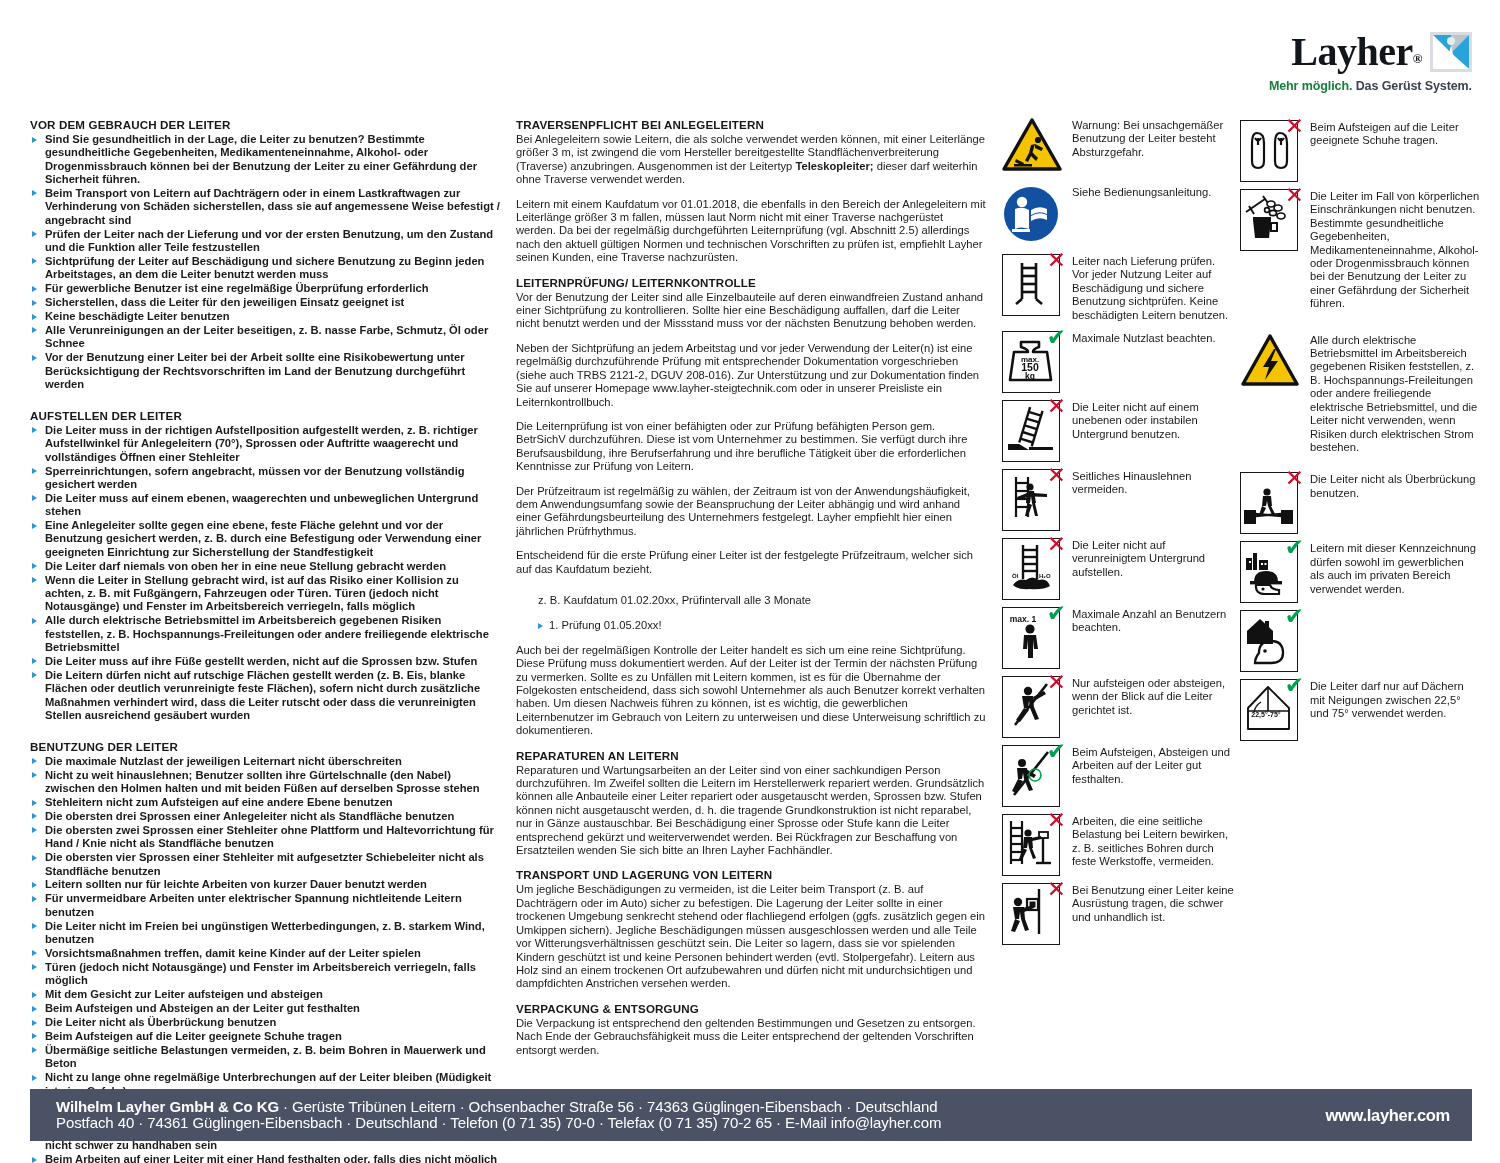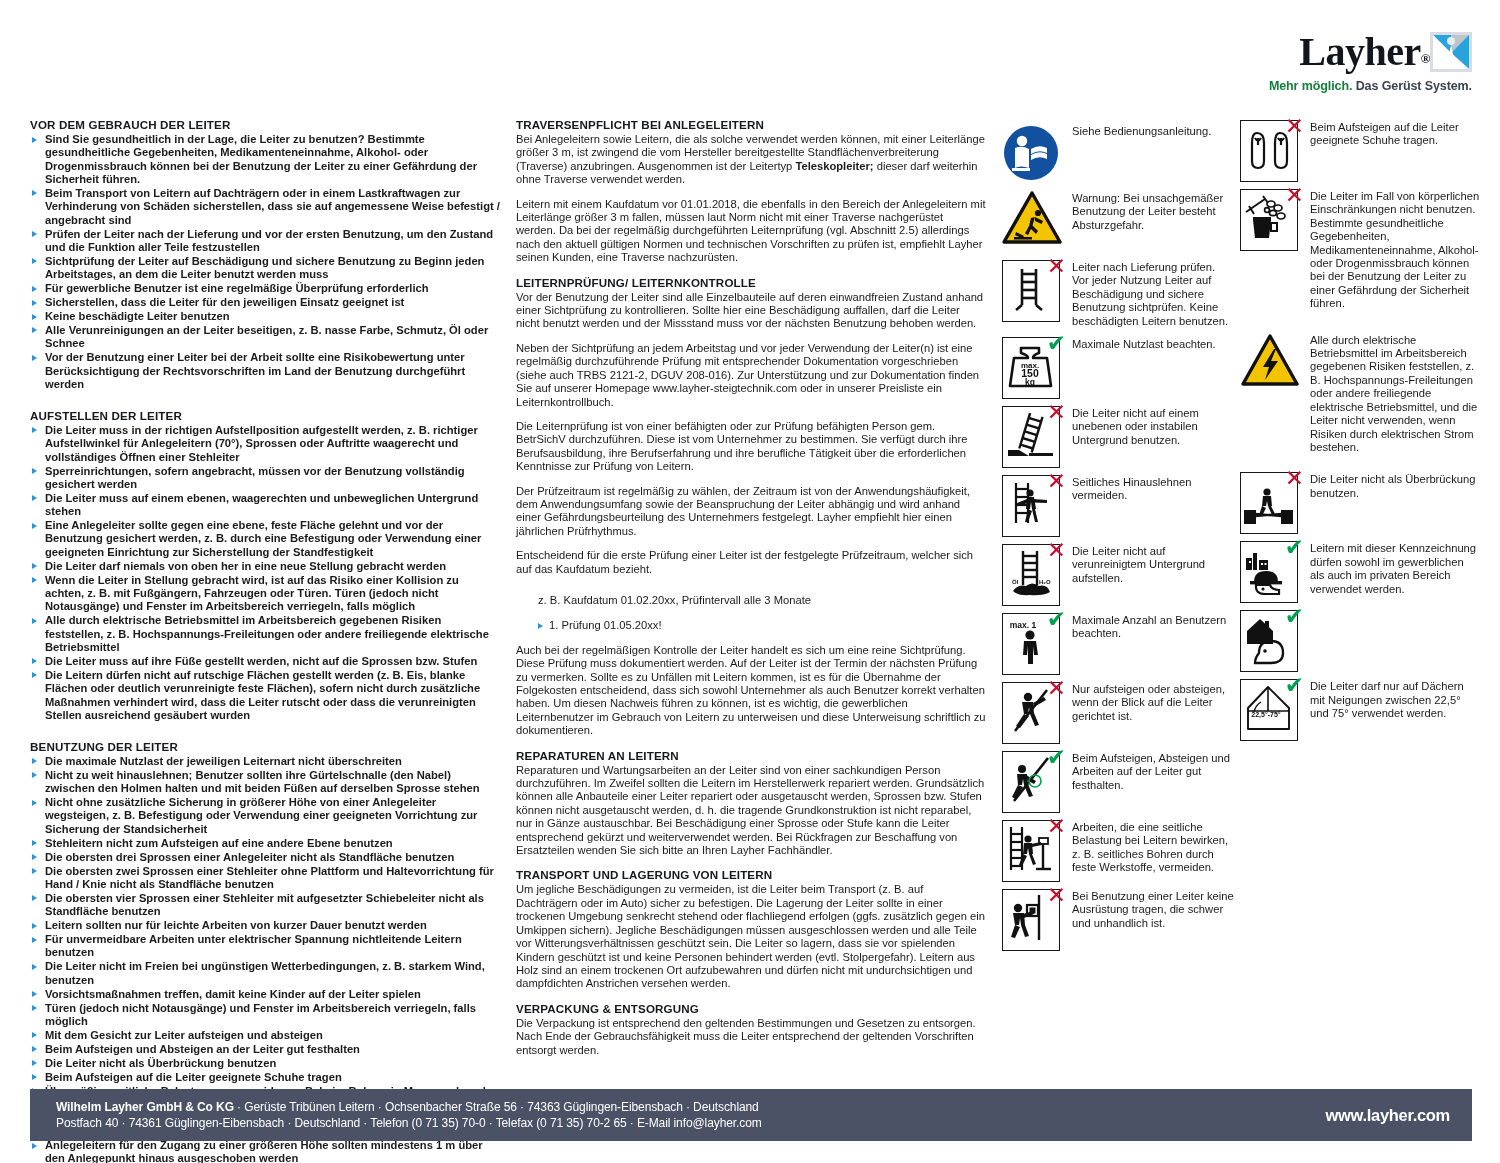--- a/index.html
+++ b/index.html
@@ -21,21 +21,21 @@
     color: #2e93d1; line-height: 1.18; white-space: nowrap;
     transform: scaleX(0.93); transform-origin: left center;
   }
   .title-sub {
     font-family: "DejaVu Serif", serif;
     font-size: 26px; font-weight: 700; letter-spacing: -0.3px;
     color: #3c4252; line-height: 1.18; white-space: nowrap;
     transform: scaleX(0.93); transform-origin: left center;
   }
   .logo-block { position: absolute; right: 0; top: 4px; text-align: right; }
-  .logo-row { display: flex; align-items: center; justify-content: flex-end; }
+  .logo-row { display: flex; align-items: center; justify-content: flex-end; gap: 8px; }
   .logo-word {
     font-family: "Liberation Serif", serif;
     font-size: 40px; font-weight: 700; color: #11151c; line-height: 1;
     letter-spacing: -0.5px;
   }
   .logo-word sup { font-size: 13px; vertical-align: 2px; }
   .logo-mark { width: 42px; height: 40px; display: block; }
   .logo-tag {
     margin-top: 7px; font-size: 12.5px; font-weight: 700;
     color: #3c4252; white-space: nowrap; letter-spacing: -0.1px;
@@ -107,21 +107,21 @@
   .mark.v { color: #00a050; }
   svg.glyph { display: block; }
 
   
   .footer {
     position: absolute; left: 30px; right: 28px; bottom: 22px;
     height: 52px; background: #4b5266;
     display: flex; align-items: center; justify-content: space-between;
     padding: 0 22px 0 26px;
   }
-  .footer-left { color: #ffffff; font-size: 12px; line-height: 16px; letter-spacing: -0.1px; }
+  .footer-left { color: #ffffff; font-size: 15px; line-height: 16px; letter-spacing: -0.1px; }
   .footer-left .l1 { font-weight: 700; }
   .footer-left .l1 .thin { font-weight: 400; }
   .footer-right {
     color: #ffffff; font-size: 16.5px; font-weight: 700; letter-spacing: -0.3px;
   }
 </style>
 </head>
 <body>
 
 <div class="page">
@@ -171,21 +171,20 @@
           <li>Wenn die Leiter in Stellung gebracht wird, ist auf das Risiko einer Kollision zu achten, z. B. mit Fußgängern, Fahrzeugen oder Türen. Türen (jedoch nicht Notausgänge) und Fenster im Arbeitsbereich verriegeln, falls möglich</li>
           <li>Alle durch elektrische Betriebsmittel im Arbeitsbereich gegebenen Risiken feststellen, z. B. Hochspannungs-Freileitungen oder andere freiliegende elektrische Betriebsmittel</li>
           <li>Die Leiter muss auf ihre Füße gestellt werden, nicht auf die Sprossen bzw. Stufen</li>
           <li>Die Leitern dürfen nicht auf rutschige Flächen gestellt werden (z. B. Eis, blanke Flächen oder deutlich verunreinigte feste Flächen), sofern nicht durch zusätzliche Maßnahmen verhindert wird, dass die Leiter rutscht oder dass die verunreinigten Stellen ausreichend gesäubert wurden</li>
         </ul>
       <div class="sec-gap"></div>
       <h2 class="sec">BENUTZUNG DER LEITER</h2>
       <ul class="bullets">
           <li>Die maximale Nutzlast der jeweiligen Leiternart nicht überschreiten</li>
           <li>Nicht zu weit hinauslehnen; Benutzer sollten ihre Gürtelschnalle (den Nabel) zwischen den Holmen halten und mit beiden Füßen auf derselben Sprosse stehen</li>
-          <li>Nicht ohne zusätzliche Sicherung in größerer Höhe von einer Anlegeleiter wegsteigen, z. B. Befestigung oder Verwendung einer geeigneten Vorrichtung zur Sicherung der Standsicherheit</li>
           <li>Stehleitern nicht zum Aufsteigen auf eine andere Ebene benutzen</li>
           <li>Die obersten drei Sprossen einer Anlegeleiter nicht als Standfläche benutzen</li>
           <li>Die obersten zwei Sprossen einer Stehleiter ohne Plattform und Haltevorrichtung für Hand / Knie nicht als Standfläche benutzen</li>
           <li>Die obersten vier Sprossen einer Stehleiter mit aufgesetzter Schiebeleiter nicht als Standfläche benutzen</li>
           <li>Leitern sollten nur für leichte Arbeiten von kurzer Dauer benutzt werden</li>
           <li>Für unvermeidbare Arbeiten unter elektrischer Spannung nichtleitende Leitern benutzen</li>
           <li>Die Leiter nicht im Freien bei ungünstigen Wetterbedingungen, z. B. starkem Wind, benutzen</li>
           <li>Vorsichtsmaßnahmen treffen, damit keine Kinder auf der Leiter spielen</li>
           <li>Türen (jedoch nicht Notausgänge) und Fenster im Arbeitsbereich verriegeln, falls möglich</li>
           <li>Mit dem Gesicht zur Leiter aufsteigen und absteigen</li>
@@ -217,53 +216,53 @@
       <h2 class="sec">REPARATUREN AN LEITERN</h2>
       <p class="para">Reparaturen und Wartungsarbeiten an der Leiter sind von einer sachkundigen Person durchzuführen. Im Zweifel sollten die Leitern im Herstellerwerk repariert werden. Grundsätzlich können alle Anbauteile einer Leiter repariert oder ausgetauscht werden, Sprossen bzw. Stufen können nicht ausgetauscht werden, d. h. die tragende Grundkonstruktion ist nicht reparabel, nur in Gänze austauschbar. Bei Beschädigung einer Sprosse oder Stufe kann die Leiter entsprechend gekürzt und weiterverwendet werden. Bei Rückfragen zur Beschaffung von Ersatzteilen wenden Sie sich bitte an Ihren Layher Fachhändler.</p>
       <h2 class="sec">TRANSPORT UND LAGERUNG VON LEITERN</h2>
       <p class="para">Um jegliche Beschädigungen zu vermeiden, ist die Leiter beim Transport (z. B. auf Dachträgern oder im Auto) sicher zu befestigen. Die Lagerung der Leiter sollte in einer trockenen Umgebung senkrecht stehend oder flachliegend erfolgen (ggfs. zusätzlich gegen ein Umkippen sichern). Jegliche Beschädigungen müssen ausgeschlossen werden und alle Teile vor Witterungsverhältnissen geschützt sein. Die Leiter so lagern, dass sie vor spielenden Kindern geschützt ist und keine Personen behindert werden (evtl. Stolpergefahr). Leitern aus Holz sind an einem trockenen Ort aufzubewahren und dürfen nicht mit undurchsichtigen und dampfdichten Anstrichen versehen werden.</p>
       <h2 class="sec">VERPACKUNG &amp; ENTSORGUNG</h2>
       <p class="para">Die Verpackung ist entsprechend den geltenden Bestimmungen und Gesetzen zu entsorgen. Nach Ende der Gebrauchsfähigkeit muss die Leiter entsprechend der geltenden Vorschriften entsorgt werden.</p>
     </div>
 
     <div class="col col-3">
 
-      <div class="pic-row" style="margin-top:6px">
-        <div class="pic-box">
-          <svg class="glyph" width="60" height="58" viewBox="0 0 60 58">
-            <circle cx="29" cy="29" r="27" fill="#11519f"></circle>
-            <g fill="#fff">
-              <circle cx="20" cy="17" r="5.2"></circle>
-              <path d="M13 24 Q20 21 27 25 L27 44 Q19 41 13 44 Z"></path>
-              <path d="M29 25 Q37 20 45 24 L45 29 Q37 25 29 30 Z"></path>
-              <path d="M29 31 Q37 26 45 30 L45 35 Q37 31 29 36 Z"></path>
-              <path d="M10 44 L28 44 L28 47 L10 47 Z"></path>
-            </g>
-          </svg>
-        </div>
-        <div class="pic-text">Siehe Bedienungsanleitung.</div>
-      </div>
-
       <div class="pic-row">
         <div class="pic-box">
           <svg class="glyph" width="60" height="55" viewBox="0 0 60 55">
             <path d="M30 2 L58 51 L2 51 Z" fill="#f5c400" stroke="#111" stroke-width="3.4" stroke-linejoin="round"></path>
             <g fill="#111">
               <circle cx="36" cy="22" r="3.1"></circle>
               <path d="M33 26 L41 30 L39.5 33 L33 30 Z"></path>
               <path d="M33 26 L30 36 L26 44 L23 42.5 L27 35 L29 27 Z"></path>
               <path d="M30 34 L36 40 L34 43 L28 37 Z"></path>
               <path d="M12 46 L30 46 L30 48.5 L12 48.5 Z"></path>
               <path d="M14 41 L22 45 L20.5 47.5 L13 44 Z"></path>
             </g>
           </svg>
         </div>
         <div class="pic-text">Warnung: Bei unsachgemäßer Benutzung der Leiter besteht Absturzgefahr.</div>
       </div>
 
+      <div class="pic-row" style="margin-top:6px">
+        <div class="pic-box">
+          <svg class="glyph" width="60" height="58" viewBox="0 0 60 58">
+            <circle cx="29" cy="29" r="27" fill="#11519f"></circle>
+            <g fill="#fff">
+              <circle cx="20" cy="17" r="5.2"></circle>
+              <path d="M13 24 Q20 21 27 25 L27 44 Q19 41 13 44 Z"></path>
+              <path d="M29 25 Q37 20 45 24 L45 29 Q37 25 29 30 Z"></path>
+              <path d="M29 31 Q37 26 45 30 L45 35 Q37 31 29 36 Z"></path>
+              <path d="M10 44 L28 44 L28 47 L10 47 Z"></path>
+            </g>
+          </svg>
+        </div>
+        <div class="pic-text">Siehe Bedienungsanleitung.</div>
+      </div>
+
       <div class="pic-row" style="margin-top:9px">
         <div class="pic-box">
           <div class="pic-frame">
             <svg class="glyph" width="55" height="55" viewBox="0 0 55 55">
               <g stroke="#111" stroke-width="2.6" fill="none">
                 <line x1="19" y1="8" x2="19" y2="44"></line>
                 <line x1="33" y1="8" x2="33" y2="44"></line>
                 <line x1="19" y1="13" x2="33" y2="13"></line>
                 <line x1="19" y1="21" x2="33" y2="21"></line>
                 <line x1="19" y1="29" x2="33" y2="29"></line>

